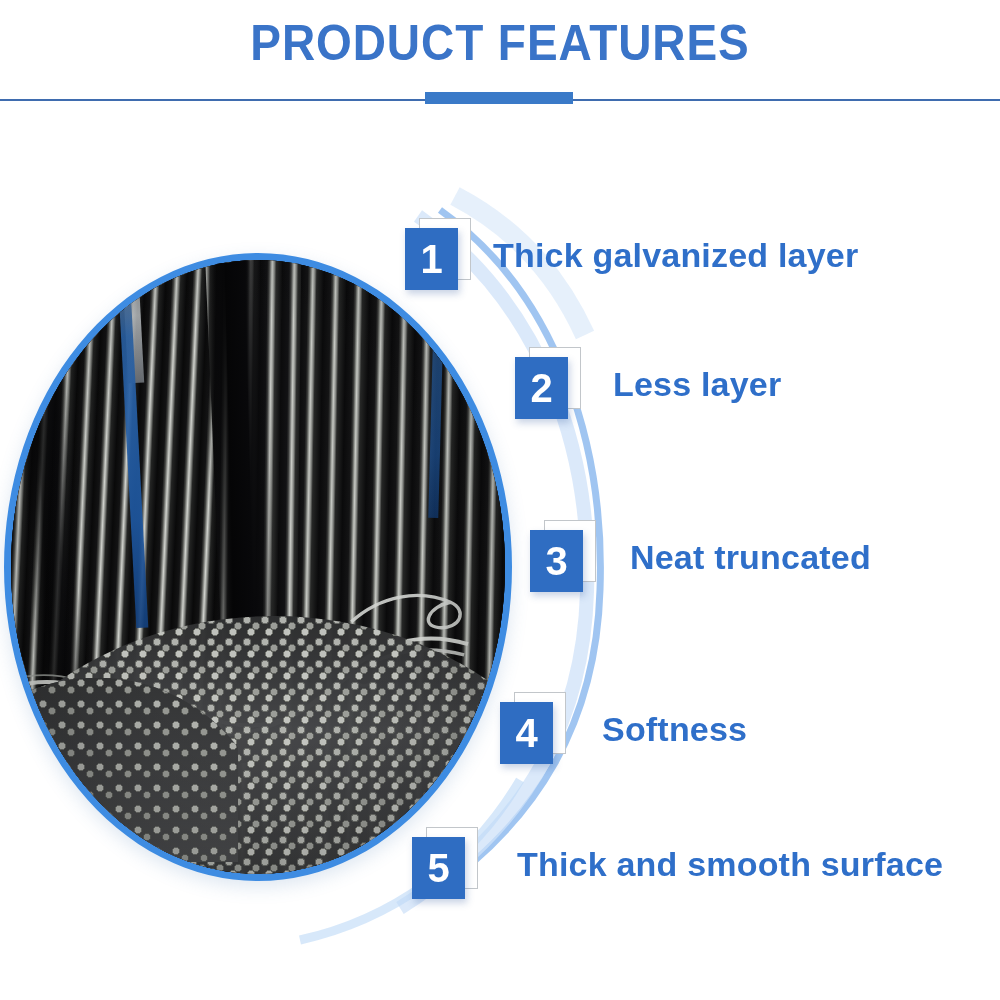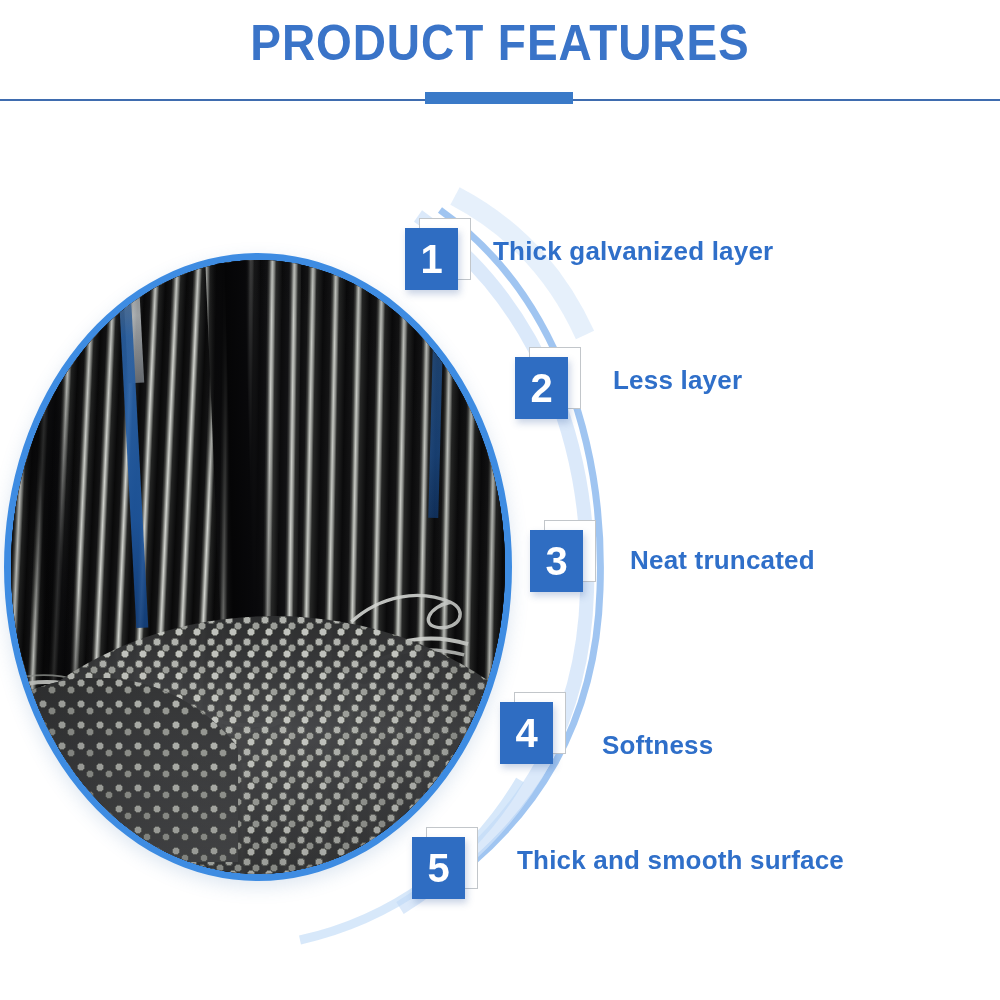--- a/index.html
+++ b/index.html
@@ -223,39 +223,39 @@
     display: flex;
     align-items: center;
     justify-content: center;
     line-height: 1;
     box-shadow: 2px 4px 7px rgba(40,80,150,.25);
   }
   .feature-label {
     position: absolute;
     top: 18px;
     font-family: "Liberation Sans", sans-serif;
-    font-size: 26px;
+    font-size: 34px;
     font-weight: bold;
     color: #2f6fc9;
     white-space: nowrap;
     letter-spacing: .2px;
   }
 
   
   #feature-row-1 { left: 405px; top: 218px; }
   #feature-row-1 .feature-label { left: 88px; }
 
   #feature-row-2 { left: 515px; top: 347px; }
   #feature-row-2 .feature-label { left: 98px; }
 
   #feature-row-3 { left: 530px; top: 520px; }
-  #feature-row-3 .feature-label { left: 100px; margin-top: 7px; }
+  #feature-row-3 .feature-label { left: 100px; }
 
   #feature-row-4 { left: 500px; top: 692px; }
-  #feature-row-4 .feature-label { left: 102px; margin-top: 20px; }
+  #feature-row-4 .feature-label { left: 102px; }
 
   #feature-row-5 { left: 412px; top: 827px; }
   #feature-row-5 .feature-label { left: 105px; }
 </style>
 </head>
 <body>
 
 <div id="page">
 
   <div id="header-title">PRODUCT FEATURES</div>

